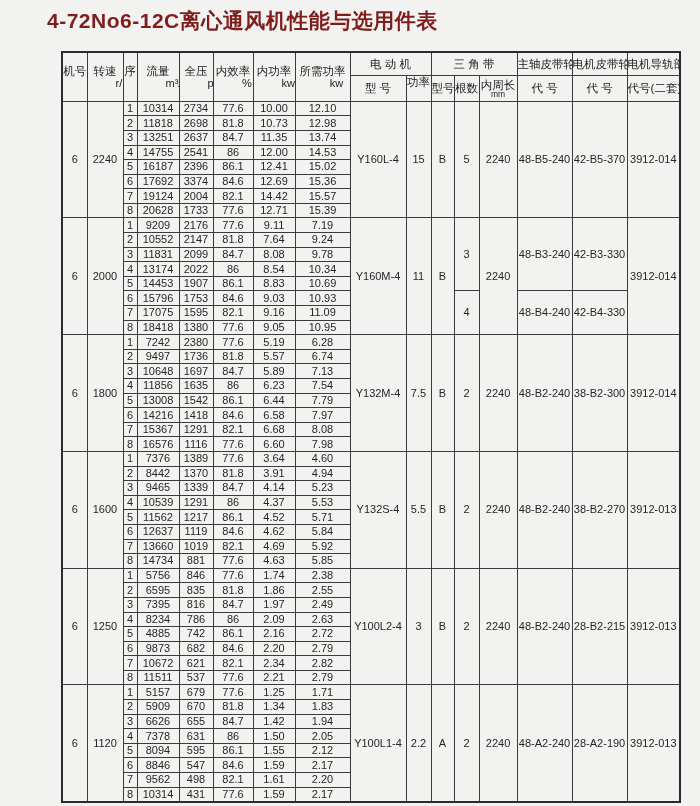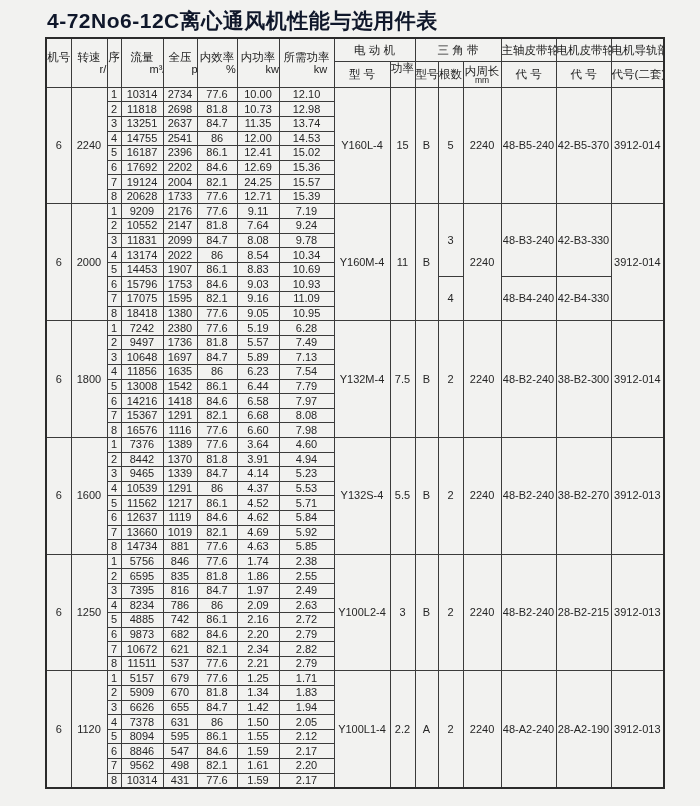--- a/index.html
+++ b/index.html
@@ -5,28 +5,28 @@
   html,body{margin:0;padding:0;}
   body{
     width:700px;height:806px;
     background:#f2f2f0;
     font-family:"Liberation Sans","DejaVu Sans",sans-serif;
     color:#2a2a2a;
     -webkit-font-smoothing:antialiased;
   }
   .page-title{
     margin:0;
-    padding:7px 0 2px 47px;
+    padding:7px 0 16px 47px;
     font-size:21px;
     font-weight:bold;
     letter-spacing:0.5px;
-    color:#0f172a;
+    color:#7f1d1d;
   }
   table.perf{
-    margin-left:45px;
+    margin-left:61px;
     width:618px;
     border-collapse:collapse;
     table-layout:fixed;
     border:2px solid #2b2b2b;
   }
   .perf th,.perf td{
     border:1px solid #3b3b3b;
     text-align:center;
     vertical-align:middle;
     padding:0;
@@ -156,31 +156,31 @@
         <td>5</td>
         <td>16187</td>
         <td>2396</td>
         <td>86.1</td>
         <td>12.41</td>
         <td>15.02</td>
       </tr>
       <tr>
         <td>6</td>
         <td>17692</td>
-        <td>2202</td>
+        <td>3374</td>
         <td>84.6</td>
         <td>12.69</td>
         <td>15.36</td>
       </tr>
       <tr>
         <td>7</td>
         <td>19124</td>
         <td>2004</td>
         <td>82.1</td>
-        <td>24.25</td>
+        <td>14.42</td>
         <td>15.57</td>
       </tr>
       <tr>
         <td>8</td>
         <td>20628</td>
         <td>1733</td>
         <td>77.6</td>
         <td>12.71</td>
         <td>15.39</td>
       </tr>
@@ -278,21 +278,21 @@
         <td rowspan="8">48-B2-240</td>
         <td rowspan="8">38-B2-300</td>
         <td rowspan="8">3912-014</td>
       </tr>
       <tr>
         <td>2</td>
         <td>9497</td>
         <td>1736</td>
         <td>81.8</td>
         <td>5.57</td>
-        <td>7.49</td>
+        <td>6.74</td>
       </tr>
       <tr>
         <td>3</td>
         <td>10648</td>
         <td>1697</td>
         <td>84.7</td>
         <td>5.89</td>
         <td>7.13</td>
       </tr>
       <tr>

